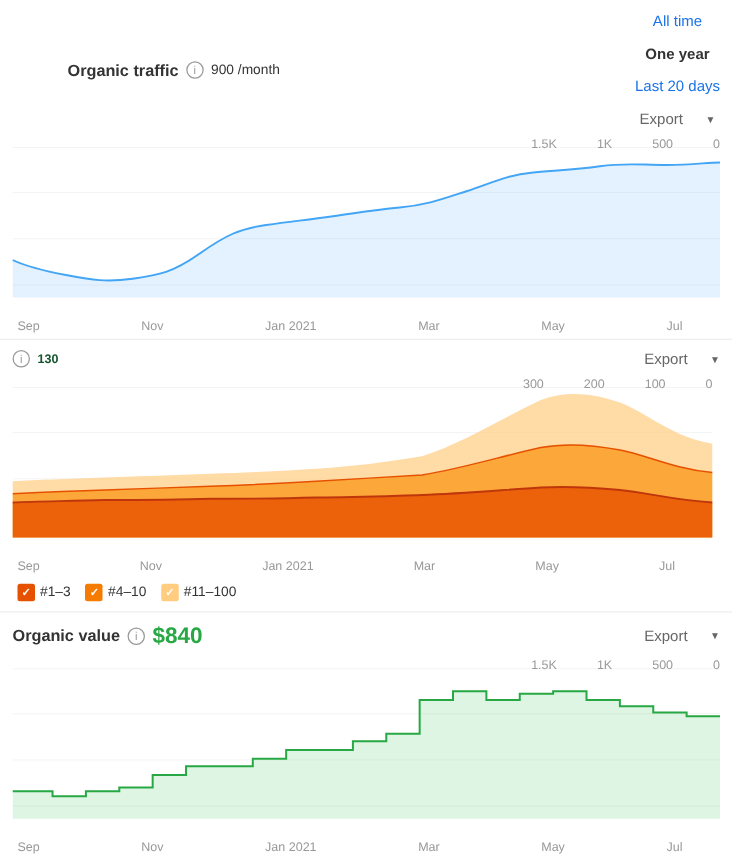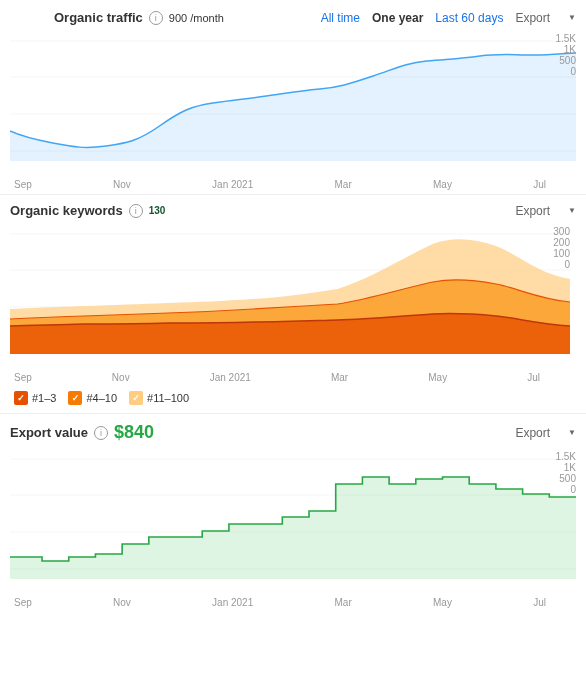--- a/index.html
+++ b/index.html
@@ -50,27 +50,28 @@
     .chart-container svg {
       width: 100%;
       height: 100%;
     }
     .y-axis-labels {
       position: absolute;
       right: 0;
       top: 0;
       height: 100%;
       display: flex;
-      flex-direction: column;
-      justify-content: flex-start;
+      flex-direction: row;
+      justify-content: flex-end;
       padding: 2px 0;
       font-size: 10px;
       color: #999;
       width: 30px;
       text-align: right;
+      gap: 32px;
     }
     .x-axis {
       display: flex;
       justify-content: space-between;
       padding: 2px 30px 4px 4px;
       font-size: 10px;
       color: #999;
       gap: 39px;
     }
     .legend {
@@ -109,24 +110,24 @@
 </head>
 <body>
 
 <div>
   <div class="top-header">
     <div class="top-title-area">
       <span style="font-size:13px;font-weight:bold;color:#333;">Organic traffic</span>
       <span class="info-icon">i</span>
       <span style="font-size:11px;font-weight:normal;color:#333;">900 /month</span>
     </div>
-    <div style="display:flex;align-items:center;gap:12px;">
+    <div style="display:flex;align-items:center;gap:12px;flex-direction:column;">
       <div class="time-filter"><span>All time</span></div>
       <div class="time-filter active"><span>One year</span></div>
-      <div class="time-filter"><span>Last 60 days</span></div>
+      <div class="time-filter"><span>Last 20 days</span></div>
       <div class="export-btn">
         <span>Export</span>
         <span style="font-size:8px;">▼</span>
       </div>
     </div>
   </div>
 
   <div style="position:relative; padding: 0 10px 0 10px;">
     <div class="chart-container">
       <svg viewBox="0 0 530 140" preserveAspectRatio="none">
@@ -155,21 +156,20 @@
       <span>Mar</span>
       <span>May</span>
       <span>Jul</span>
     </div>
   </div>
 </div>
 
 <div style="border-top:1px solid #eee; padding-top:8px;">
   <div style="display:flex;align-items:center;justify-content:space-between;padding:0 10px 6px 10px;">
     <div style="display:flex;align-items:center;gap:6px;">
-      <span style="font-size:13px;font-weight:bold;color:#333;">Organic keywords</span>
       <span class="info-icon">i</span>
       <span style="font-size:10px;font-weight:bold;color:#14532d;">130</span>
     </div>
     <div class="export-btn">
       <span>Export</span>
       <span style="font-size:8px;">▼</span>
     </div>
   </div>
 
   <div style="position:relative; padding: 0 16px 0 10px;">
@@ -226,21 +226,21 @@
         </div>
         <span>#11–100</span>
       </div>
     </div>
   </div>
 </div>
 
 <div style="border-top:1px solid #eee; padding-top:8px;">
   <div style="display:flex;align-items:center;justify-content:space-between;padding:0 10px 6px 10px;">
     <div style="display:flex;align-items:center;gap:6px;">
-      <span style="font-size:13px;font-weight:bold;color:#333;">Export value</span>
+      <span style="font-size:13px;font-weight:bold;color:#333;">Organic value</span>
       <span class="info-icon">i</span>
       <span style="font-size:18px;font-weight:bold;color:#27a844;">$840</span>
     </div>
     <div class="export-btn">
       <span>Export</span>
       <span style="font-size:8px;">▼</span>
     </div>
   </div>
 
   <div style="position:relative; padding: 0 10px 0 10px;">

